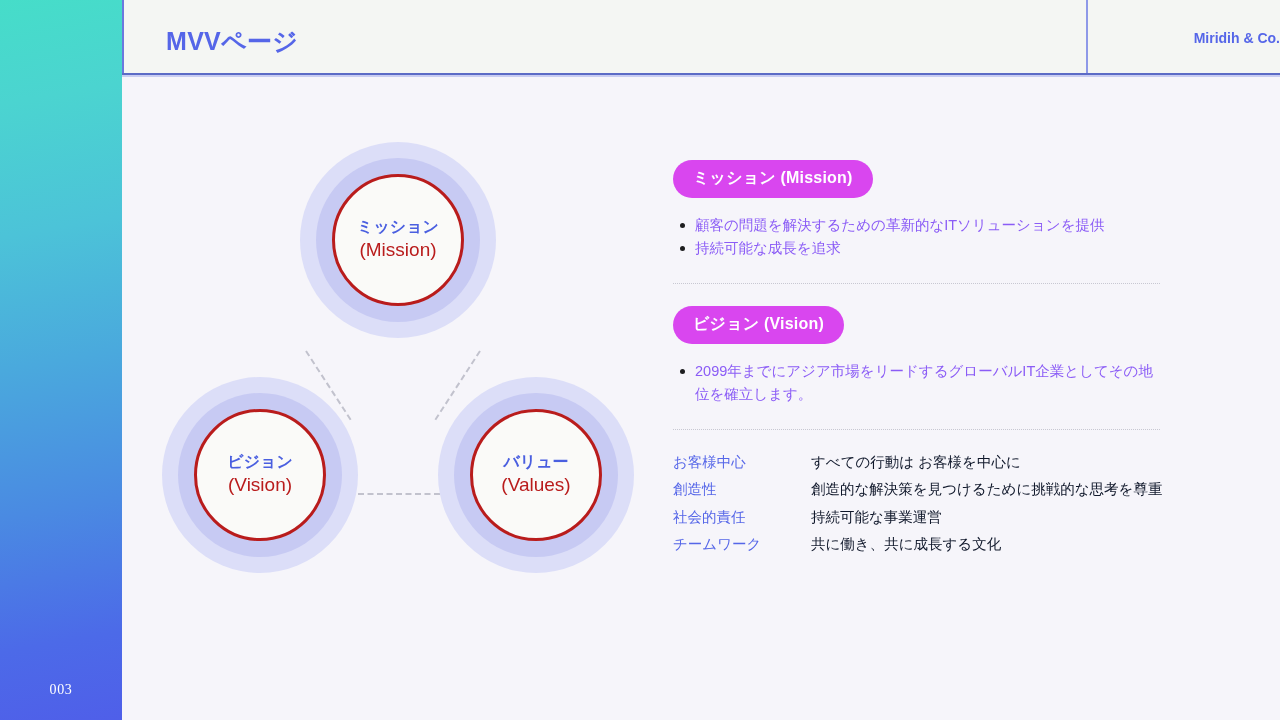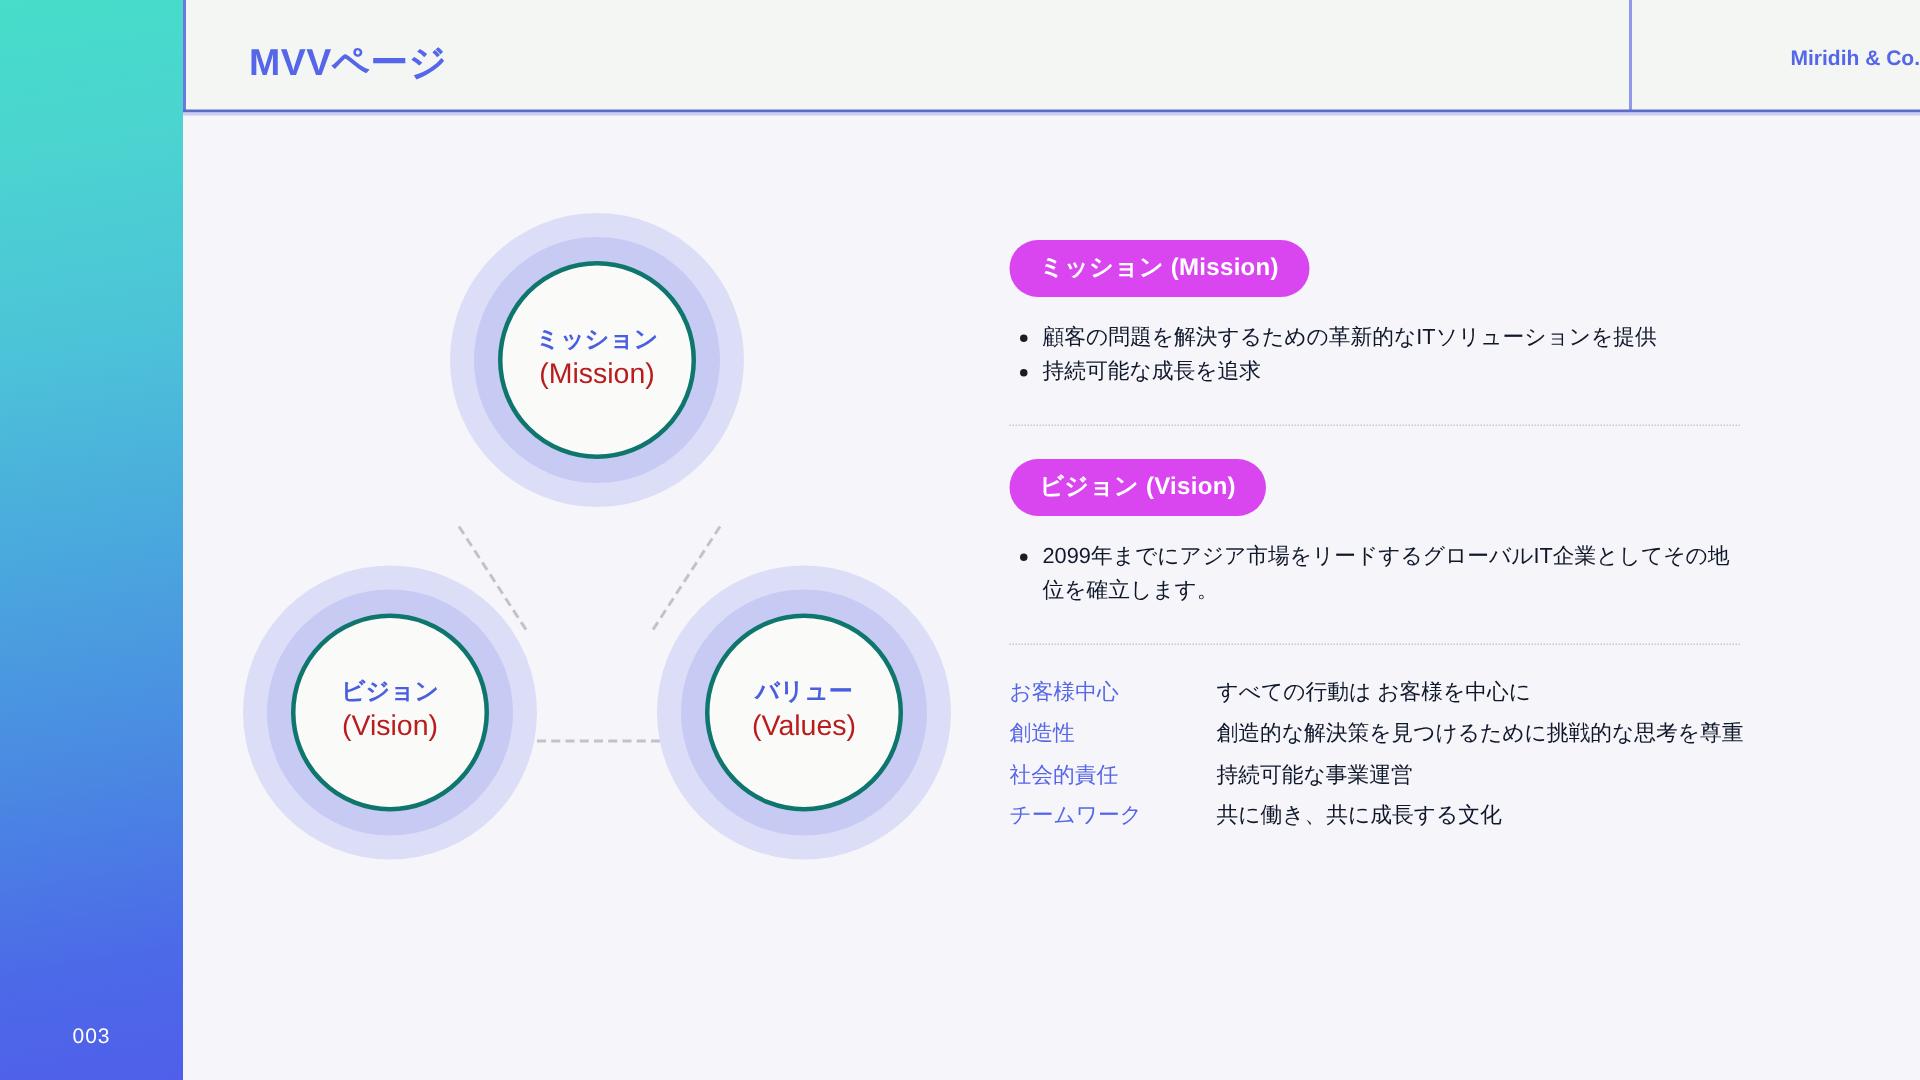--- a/index.html
+++ b/index.html
@@ -22,20 +22,21 @@
     background: #f6f5fa;
   }
 
   
   .rail {
     position: absolute;
     left: 0; top: 0;
     width: 122px;
     height: 720px;
     background: linear-gradient(170deg, #46ddc9 0%, #4bd4d0 14%, #4cc3d8 32%, #4aa9dd 50%, #4a8ae2 70%, #4c6ae8 88%, #4f5fe9 100%);
+    font-family: Liberation Serif, serif;
   }
   .rail-page-number {
     position: absolute;
     left: 0;
     bottom: 22px;
     width: 122px;
     text-align: center;
     color: #ffffff;
     font-size: 14px;
     letter-spacing: 0.6px;
@@ -128,21 +129,21 @@
     border-radius: 50%;
     background: #c7caf3;
   }
   .node-core {
     position: relative;
     z-index: 2;
     width: 126px;
     height: 126px;
     border-radius: 50%;
     background: #fafaf8;
-    border: 3px solid #0f766e;
+    border: 3px solid #b91c1c;
     display: flex;
     flex-direction: column;
     align-items: center;
     justify-content: center;
     line-height: 1.3;
   }
   .node-label-ja {
     font-size: 16px;
     font-weight: bold;
     color: #4a5fe0;
@@ -201,21 +202,21 @@
     letter-spacing: 0.2px;
   }
   .bullets {
     margin: 16px 0 0 0;
     padding: 0 0 0 22px;
     list-style: none;
   }
   .bullets li {
     position: relative;
     font-size: 14.5px;
-    color: #0f172a;
+    color: #8b5cf6;
     line-height: 1.62;
     padding-left: 0;
   }
   .bullets li::before {
     content: "";
     position: absolute;
     left: -15px;
     top: 9px;
     width: 5px;
     height: 5px;

